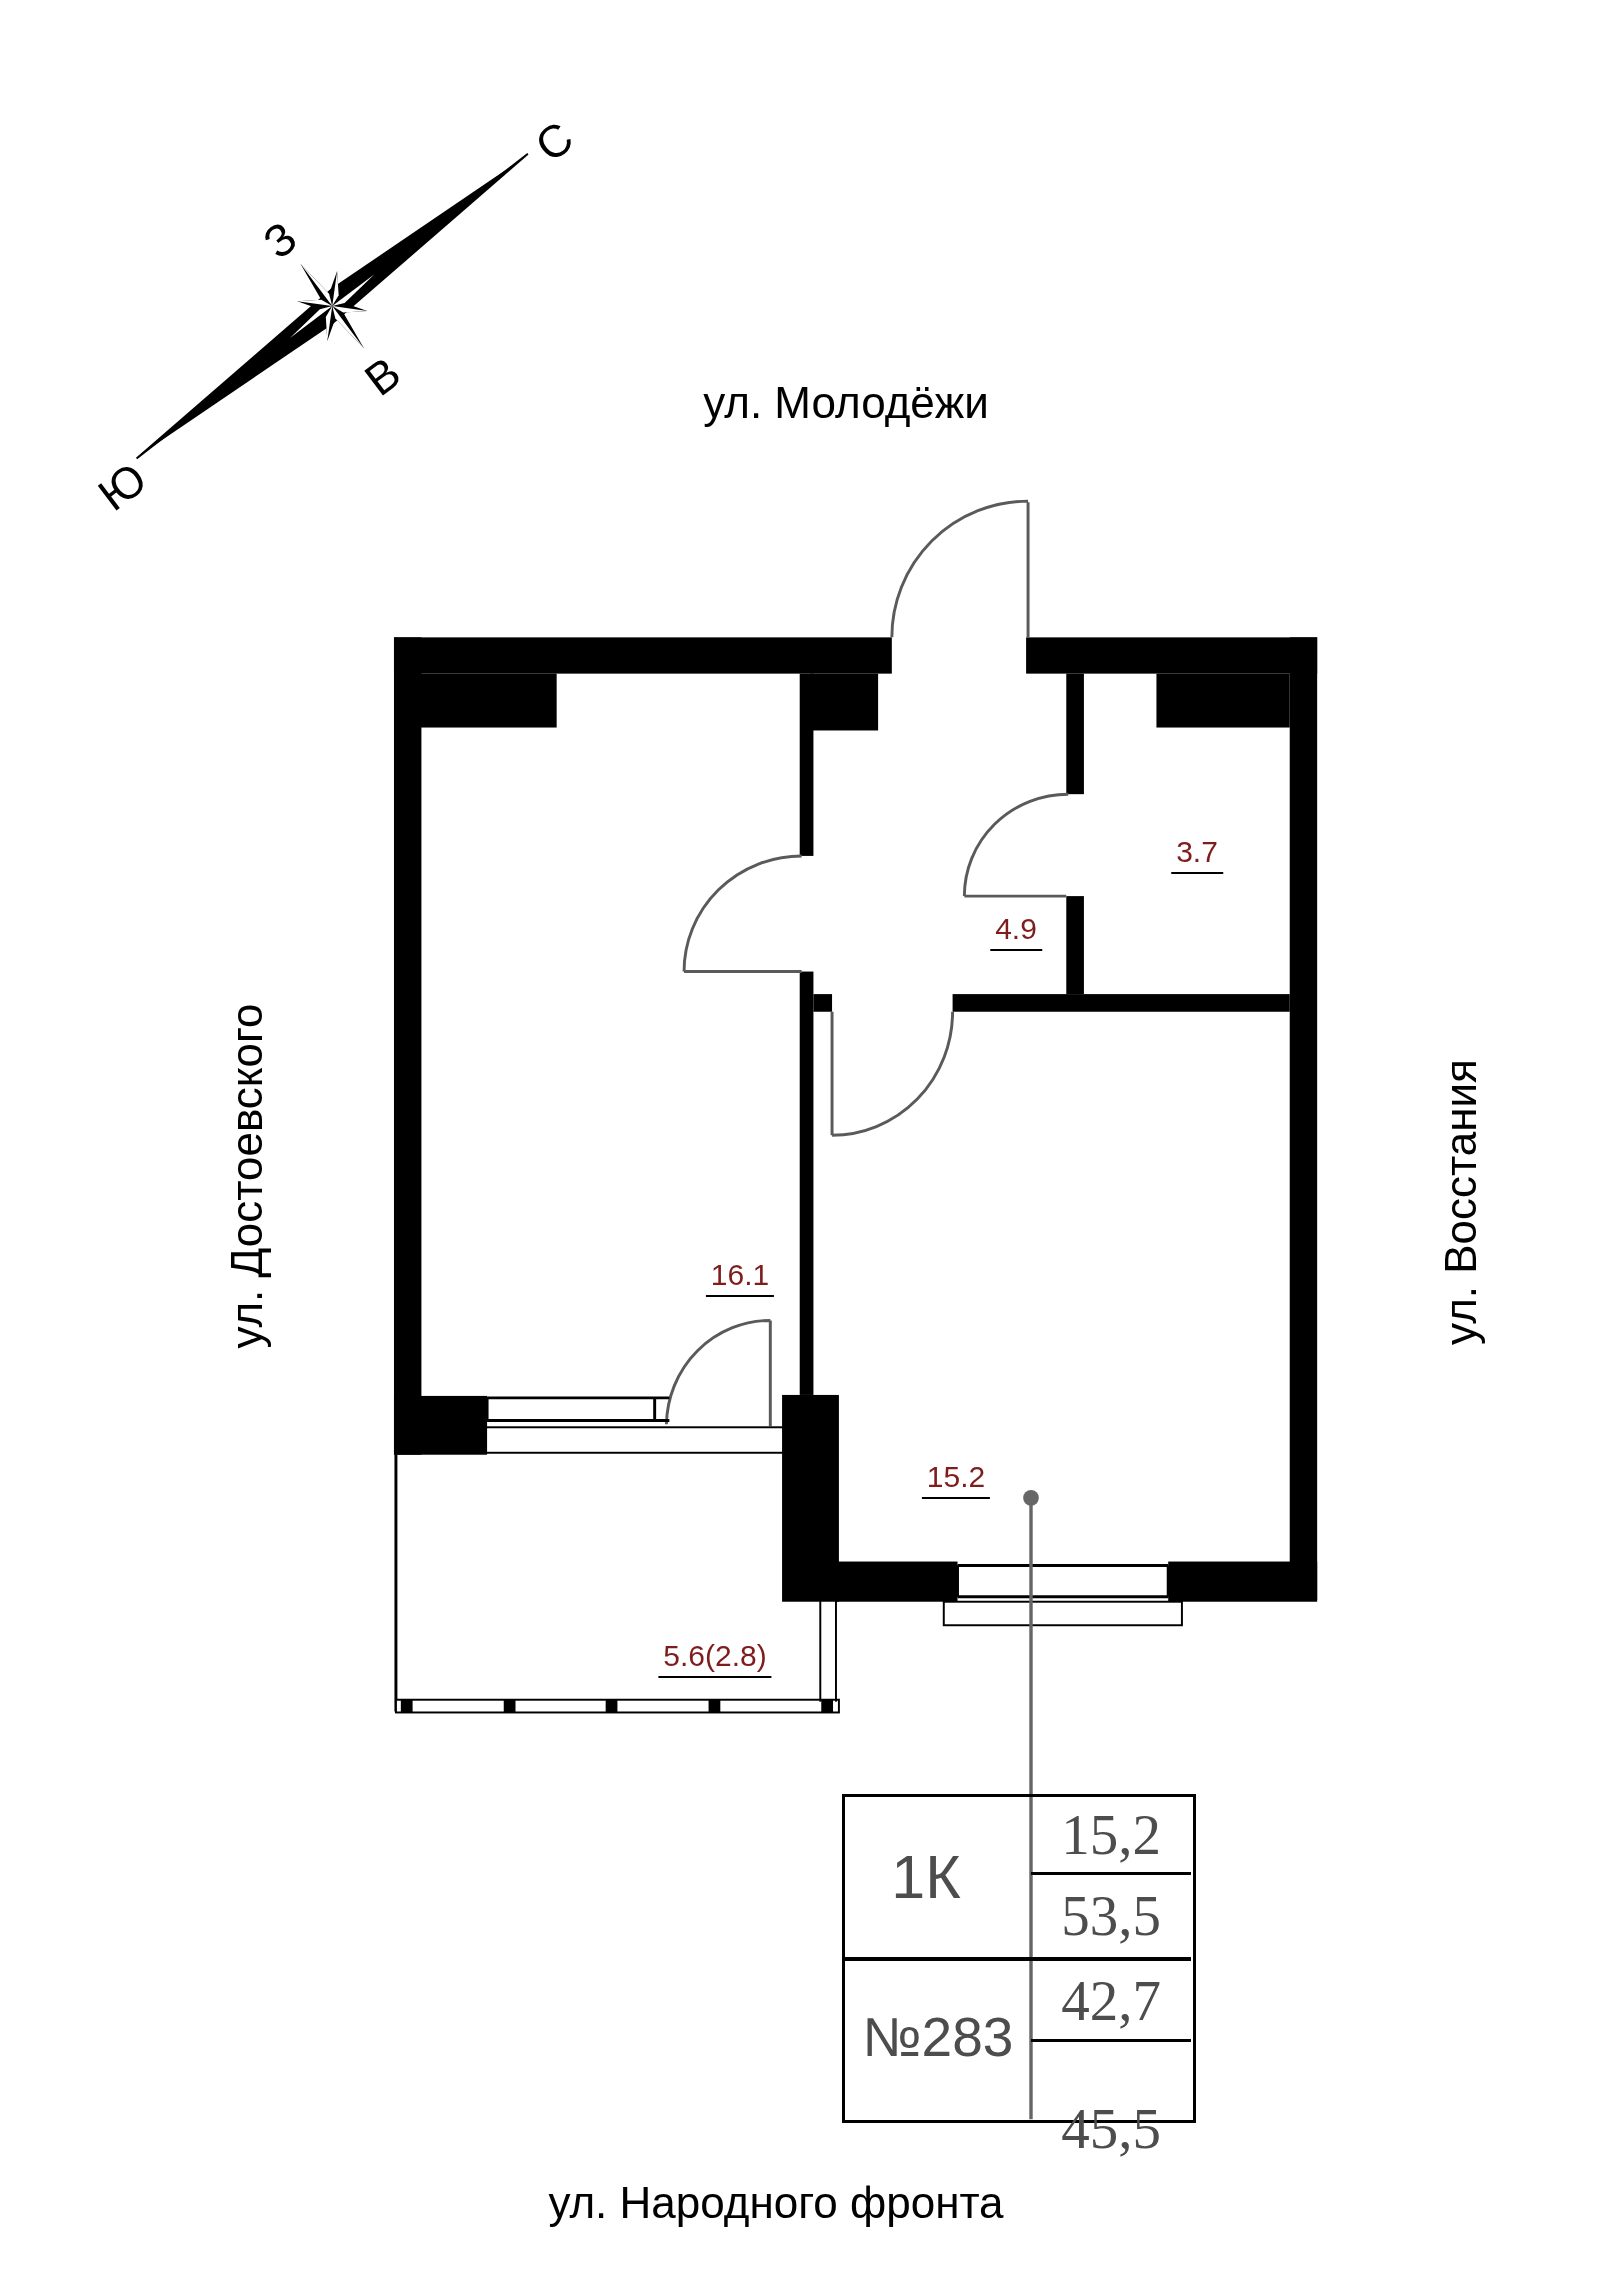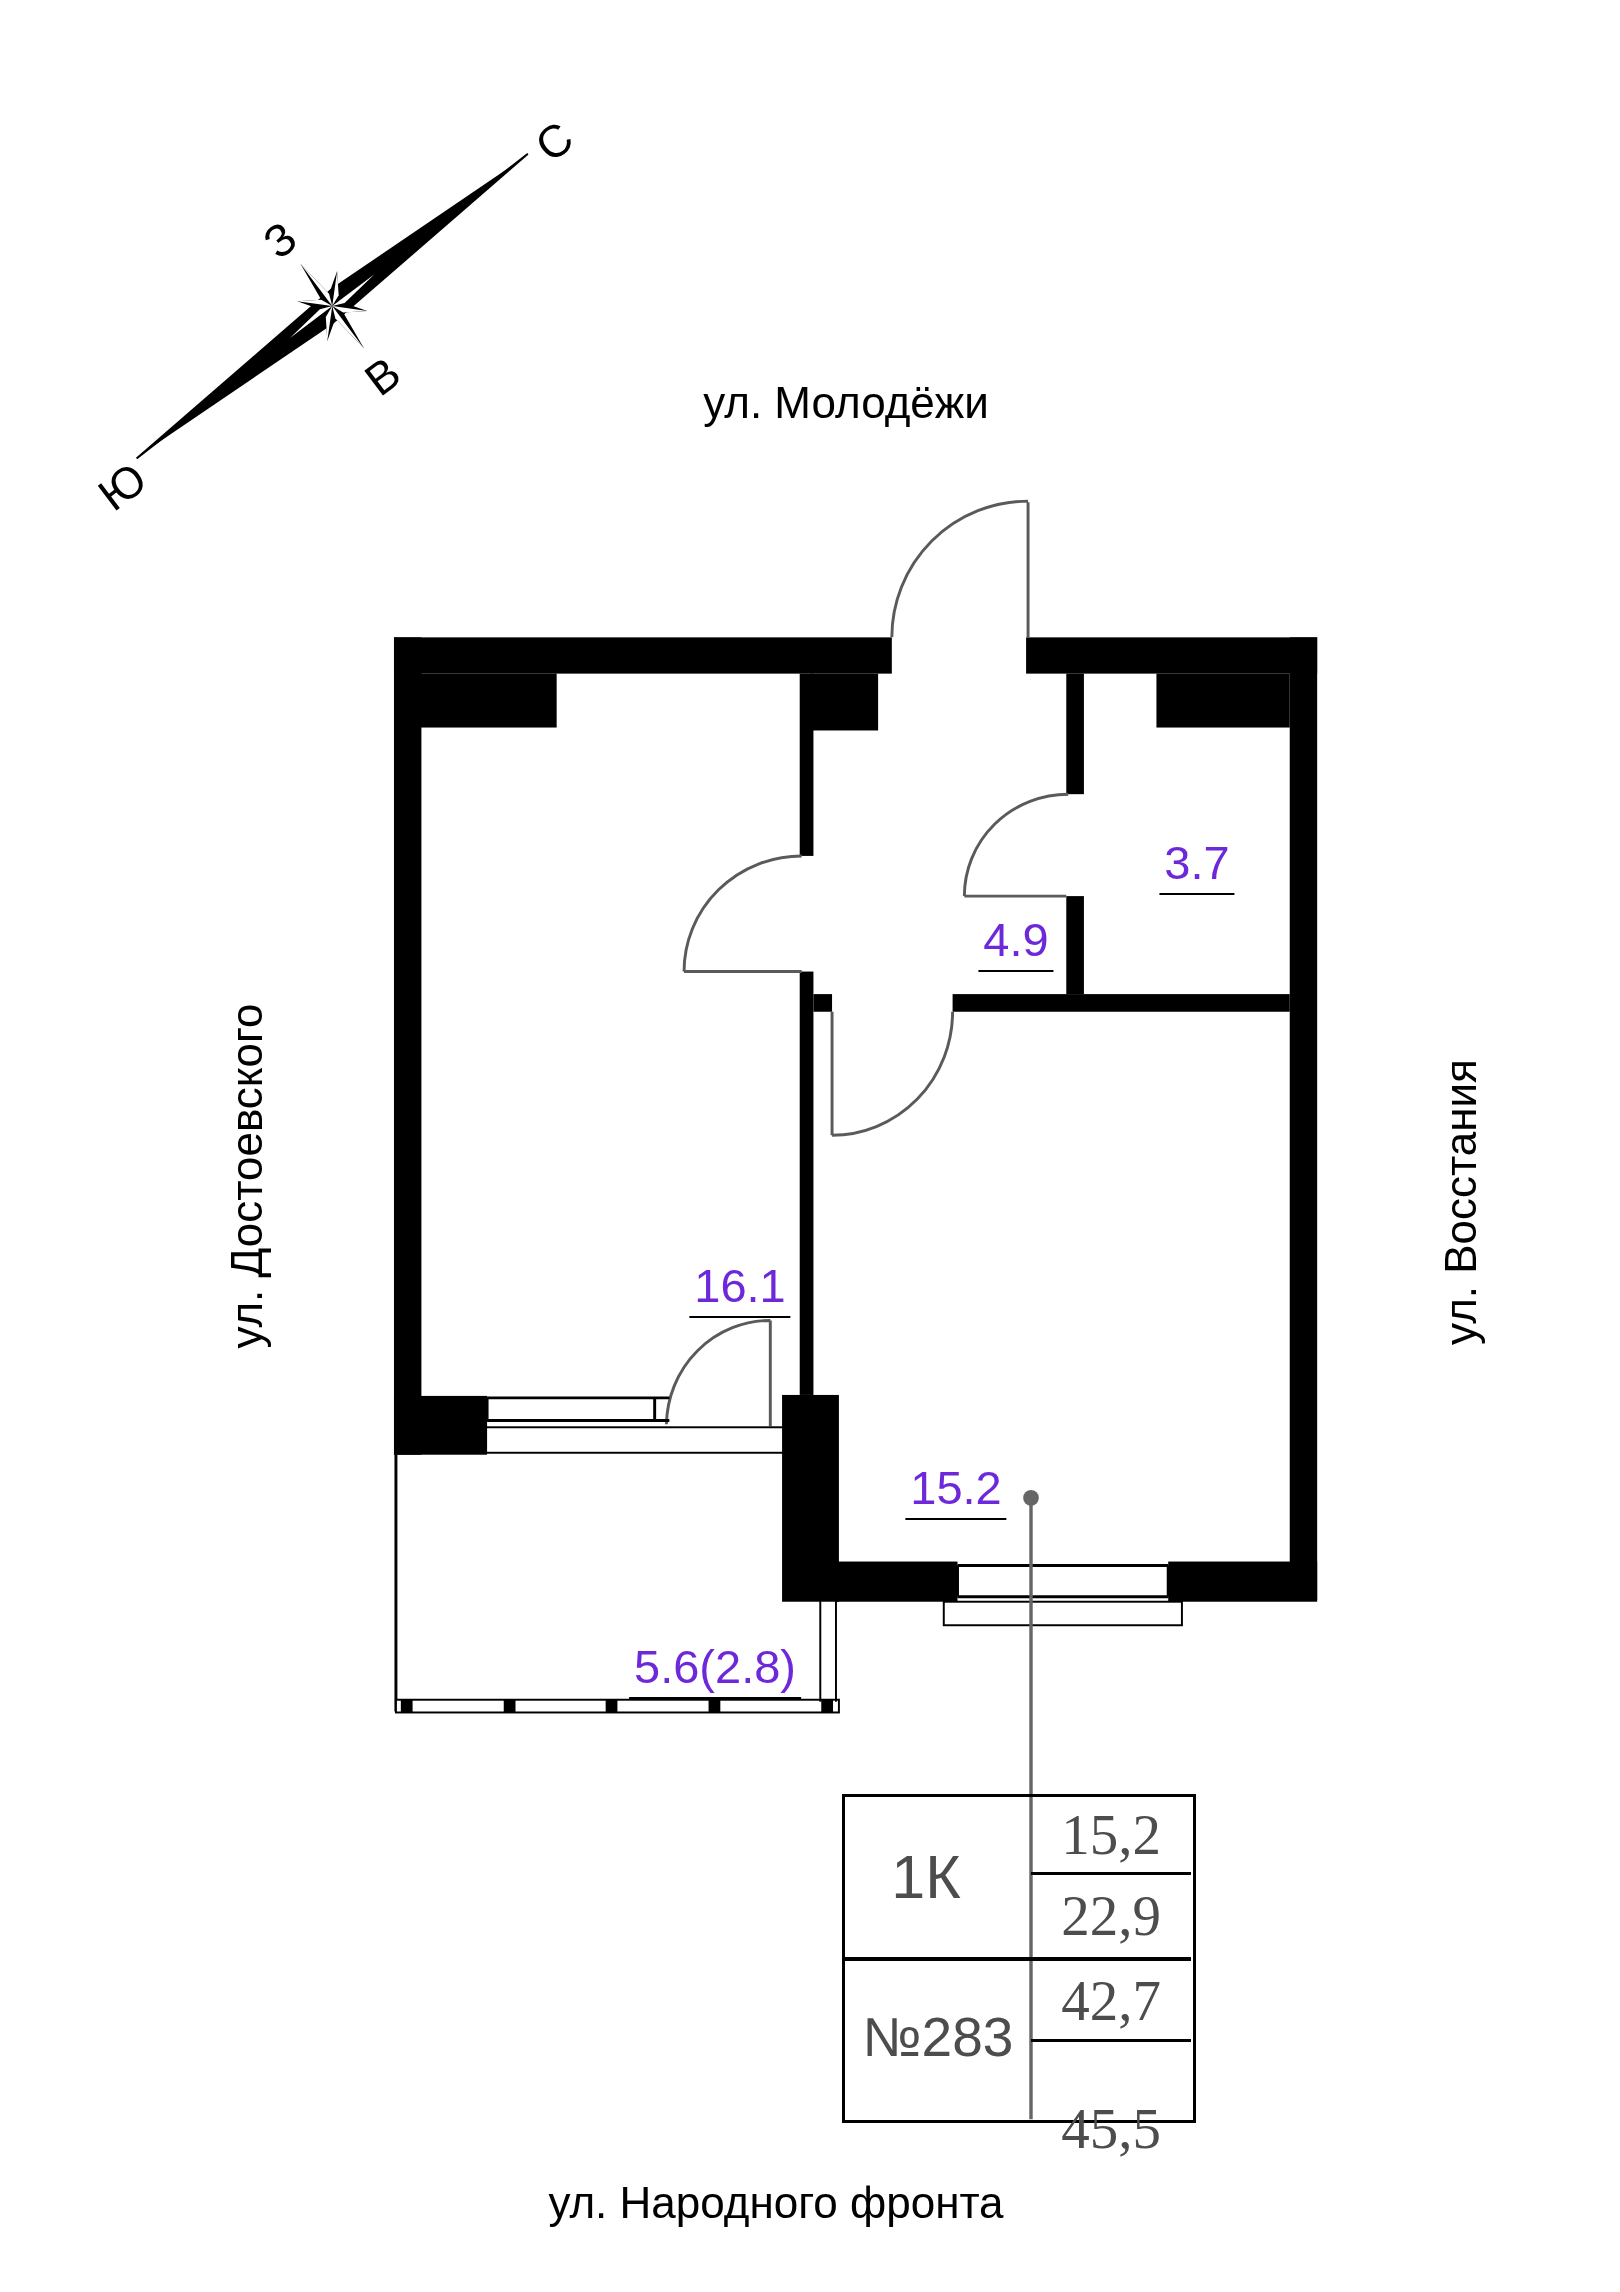--- a/index.html
+++ b/index.html
@@ -4,21 +4,21 @@
 <style>
   html,body{margin:0;padding:0;background:#ffffff;}
   .page{position:relative;width:1620px;height:2293px;background:#ffffff;overflow:hidden;
         font-family:"Liberation Sans", sans-serif;}
   .plan-svg{position:absolute;left:0;top:0;z-index:1;}
   .street-label{position:absolute;z-index:3;font-size:44px;color:#000;white-space:nowrap;}
   .street-top{transform:translateX(-50%);}
   .street-bottom{transform:translateX(-50%);}
   .street-left{transform:translate(-50%,-50%) rotate(-90deg);}
   .street-right{transform:translate(-50%,-50%) rotate(-90deg);}
-  .room-label{position:absolute;z-index:3;font-size:47px;color:#6d28d9;white-space:nowrap;
+  .room-label{position:absolute;z-index:3;font-size:30px;color:#7f1d1d;white-space:nowrap;
               border-bottom:2.9px solid #000;padding:0 4.9px 2.9px;transform:translateX(-50%);}
   .info-table{position:absolute;z-index:2;left:842px;top:1794px;width:354px;height:329px;
               border:3.9px solid #000;box-sizing:border-box;background:transparent;}
   .info-table .cell{position:absolute;display:flex;align-items:center;justify-content:center;
                     color:#4d4d4d;}
   .cell-type{left:0;top:0;width:162px;height:160px;font-size:61px;}
   .cell-number{left:0;top:164px;width:186px;height:152px;font-size:55px;}
   .cell-v{left:186px;width:160px;font-size:57px;font-family:Liberation Serif, serif;}
   .tline{position:absolute;background:#000;}
 </style>
@@ -118,21 +118,21 @@
   <div class="room-label" style="left:1197px;top:835px;">3.7</div>
   <div class="room-label" style="left:1016px;top:912px;">4.9</div>
   <div class="room-label" style="left:740px;top:1258px;">16.1</div>
   <div class="room-label" style="left:943px;top:1460px;margin-left:13px;">15.2</div>
   <div class="room-label" style="left:715px;top:1639px;">5.6(2.8)</div>
 
   <div class="info-table">
     <div class="cell cell-type">1К</div>
     <div class="cell cell-number">№283</div>
     <div class="cell cell-v" style="top:0;height:74px;">15,2</div>
-    <div class="cell cell-v" style="top:78px;height:81px;">22,9</div>
+    <div class="cell cell-v" style="top:78px;height:81px;">53,5</div>
     <div class="cell cell-v" style="top:164px;height:78px;">42,7</div>
     <div class="cell cell-v" style="top:245px;height:76px;margin-top:48px;">45,5</div>
     <div class="tline" style="left:0;top:160px;width:346px;height:3.9px;"></div>
     <div class="tline" style="left:186px;top:75px;width:160px;height:2.9px;"></div>
     <div class="tline" style="left:186px;top:242px;width:160px;height:2.9px;"></div>
   </div>
 
 </div>
 
 

